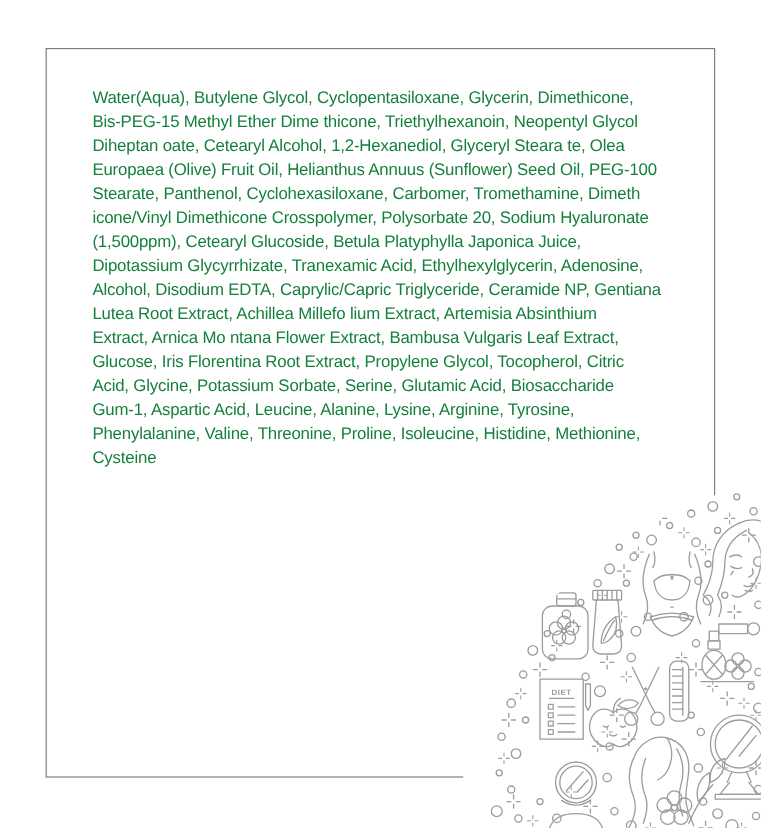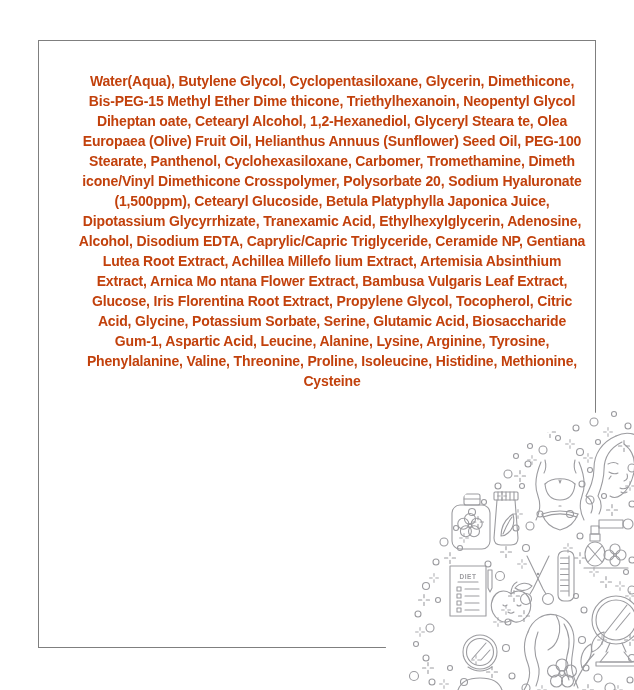--- a/index.html
+++ b/index.html
@@ -21,25 +21,24 @@
     border: 1.5px solid #7f7f7f;
     box-sizing: border-box;
     background: #ffffff;
     overflow: hidden;
   }
   .ingredients {
     margin: 0;
     padding: 30px 8px 0 38px;
     font-size: 14px;
     line-height: 20px;
-    font-weight: 700;
+    font-weight: 400;
     letter-spacing: -0.15px;
-    color: #c2410c;
+    color: #15803d;
     white-space: pre;
-    text-align: center;
   }
   .illustration {
     position: absolute;
     left: 380px; top: 398px;
     width: 620px; height: 620px;
     border-radius: 50%;
     background: #ffffff;
     overflow: hidden;
   }
   .illustration svg {

